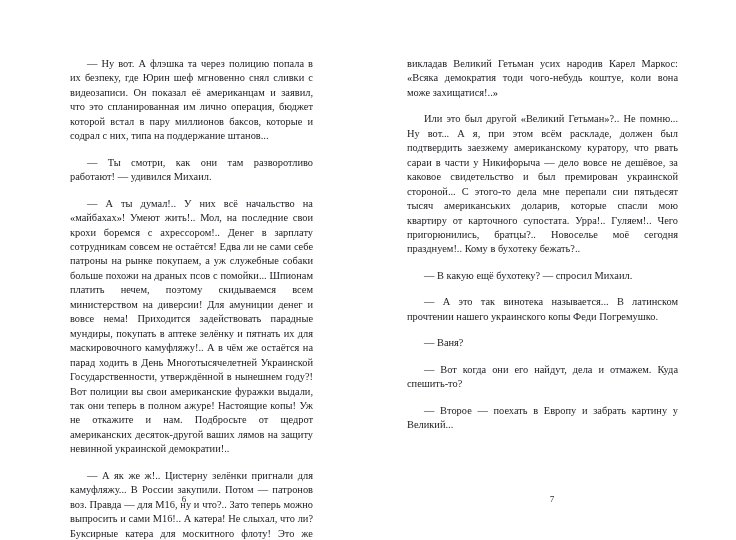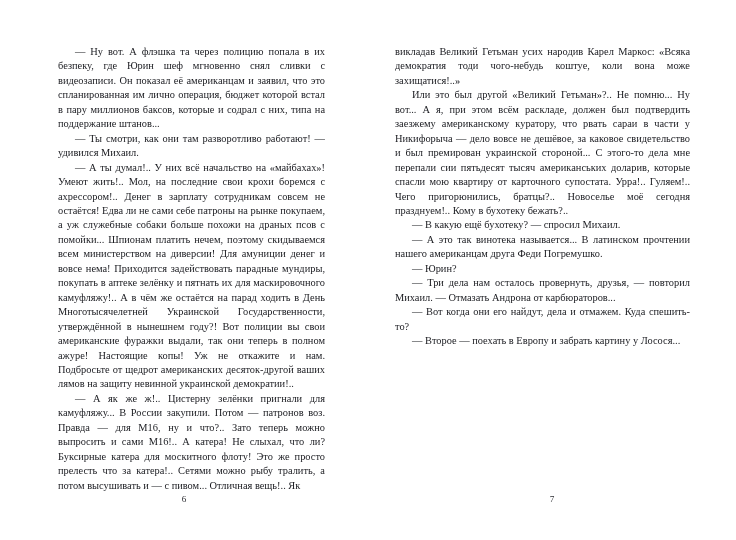--- a/index.html
+++ b/index.html
@@ -40,21 +40,21 @@
     font-size: 10.4px;
     line-height: 14.45px;
     text-align: justify;
     text-justify: inter-word;
     hyphens: manual;
     -webkit-hyphens: manual;
     color: #1a1b20;
   }
 
   .textblock p {
-    margin: 0;
+    margin: 12px;
     text-indent: 17px;
     text-align: justify;
   }
 
   
   .textblock p:last-child { }
 
   .folio {
     position: absolute;
     bottom: 0;
@@ -84,22 +84,21 @@
       <p>— А як же ж!.. Цистерну зелёнки пригнали для камуфляжу... В России закупили. Потом — патронов воз. Правда — для М16, ну и что?.. Зато теперь можно выпросить и сами М16!.. А катера! Не слыхал, что ли? Буксирные катера для москитного флоту! Это же просто прелесть что за катера!.. Сетями можно рыбу тралить, а потом высушивать и — с пивом... Отличная вещь!.. Як</p>
     </div>
     <div class="folio">6</div>
   </div>
 
   <div class="page page-right">
     <div class="textblock">
       <p style="text-indent:0">викладав Великий Гетьман усих народив Карел Маркос: «Всяка демократия тоди чого-небудь коштуе, коли вона може захищатися!..»</p>
       <p>Или это был другой «Великий Гетьман»?.. Не помню... Ну вот... А я, при этом всём раскладе, должен был подтвердить заезжему американскому куратору, что рвать сараи в части у Никифорыча — дело вовсе не дешёвое, за каковое свидетельство и был премирован украинской стороной... С этого-то дела мне перепали сии пятьдесят тысяч американських доларив, которые спасли мою квартиру от карточного супостата. Урра!.. Гуляем!.. Чего пригорюнились, братцы?.. Новоселье моё сегодня празднуем!.. Кому в бухотеку бежать?..</p>
       <p>— В какую ещё бухотеку? — спросил Михаил.</p>
-      <p>— А это так винотека называется... В латинском прочтении нашего американцам друга Феди Погремушко.</p>
-      <p>— Юрин?</p>
-      <p>— Три дела нам осталось провернуть, друзья, — повторил Михаил. — Отмазать Андрона от карбюраторов...</p>
+      <p>— А это так винотека называется... В латинском прочтении нашего украинского копы Феди Погремушко.</p>
+      <p>— Ваня?</p>
       <p>— Вот когда они его найдут, дела и отмажем. Куда спешить-то?</p>
-      <p>— Второе — поехать в Европу и забрать картину у Лосося...</p>
+      <p>— Второе — поехать в Европу и забрать картину у Великий...</p>
     </div>
     <div class="folio">7</div>
   </div>
 
 </div>
 
 </body></html>

